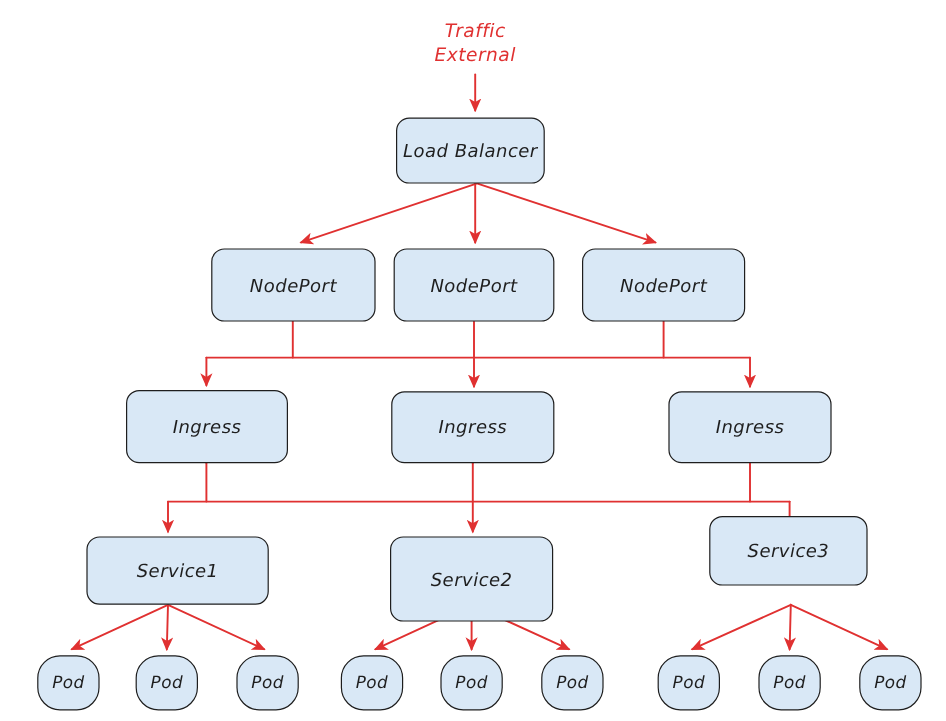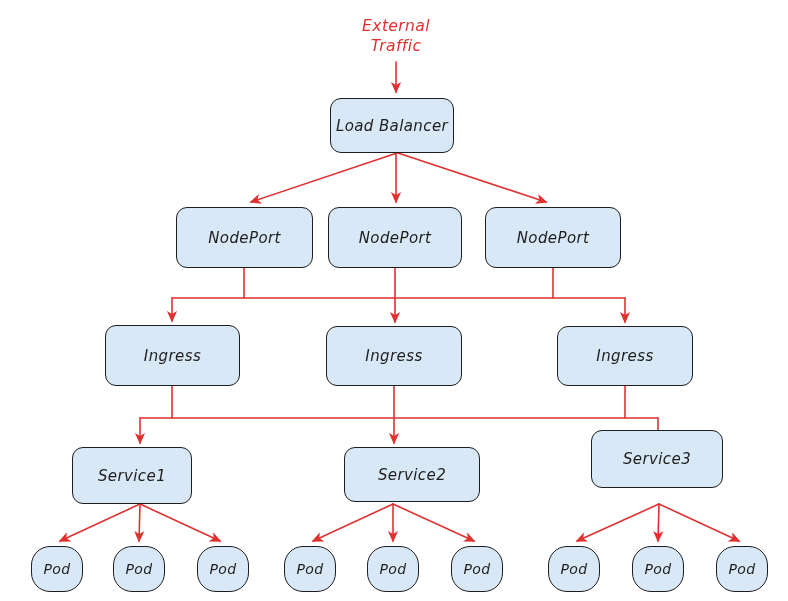--- a/index.html
+++ b/index.html
@@ -98,22 +98,22 @@
       <path d="M393 504 L474 541" marker-end="url(#arw)"></path>
     </g>
     <g>
       <path d="M659 504 L577 541" marker-end="url(#arw)"></path>
       <path d="M659 504 L658 541" marker-end="url(#arw)"></path>
       <path d="M659 504 L739 541" marker-end="url(#arw)"></path>
     </g>
   </svg>
 
   <div class="ext-label">
+    <div>Traffic</div>
     <div>External</div>
-    <div>Traffic</div>
   </div>
 
   <div class="node" style="left:330px;top:98px;width:124px;height:55px;">
     <span class="lbl">Load Balancer</span>
   </div>
 
   <div class="node" style="left:176px;top:207px;width:137px;height:61px;">
     <span class="lbl">NodePort</span>
   </div>
   <div class="node" style="left:328px;top:207px;width:134px;height:61px;">
@@ -126,24 +126,24 @@
   <div class="node" style="left:105px;top:325px;width:135px;height:61px;">
     <span class="lbl">Ingress</span>
   </div>
   <div class="node" style="left:326px;top:326px;width:136px;height:60px;">
     <span class="lbl">Ingress</span>
   </div>
   <div class="node" style="left:557px;top:326px;width:136px;height:60px;">
     <span class="lbl">Ingress</span>
   </div>
 
-  <div class="node" style="left:72px;top:447px;width:120px;height:57px;">
+  <div class="node" style="left:72px;top:447px;width:152px;height:57px;">
     <span class="lbl">Service1</span>
   </div>
-  <div class="node" style="left:344px;top:447px;width:136px;height:55px;">
+  <div class="node" style="left:325px;top:447px;width:136px;height:71px;">
     <span class="lbl">Service2</span>
   </div>
   <div class="node" style="left:591px;top:430px;width:132px;height:58px;">
     <span class="lbl">Service3</span>
   </div>
 
   <div class="node pod" style="left:31px;top:546px;width:52px;height:46px;">
     <span class="lbl">Pod</span>
   </div>
   <div class="node pod" style="left:113px;top:546px;width:52px;height:46px;">

